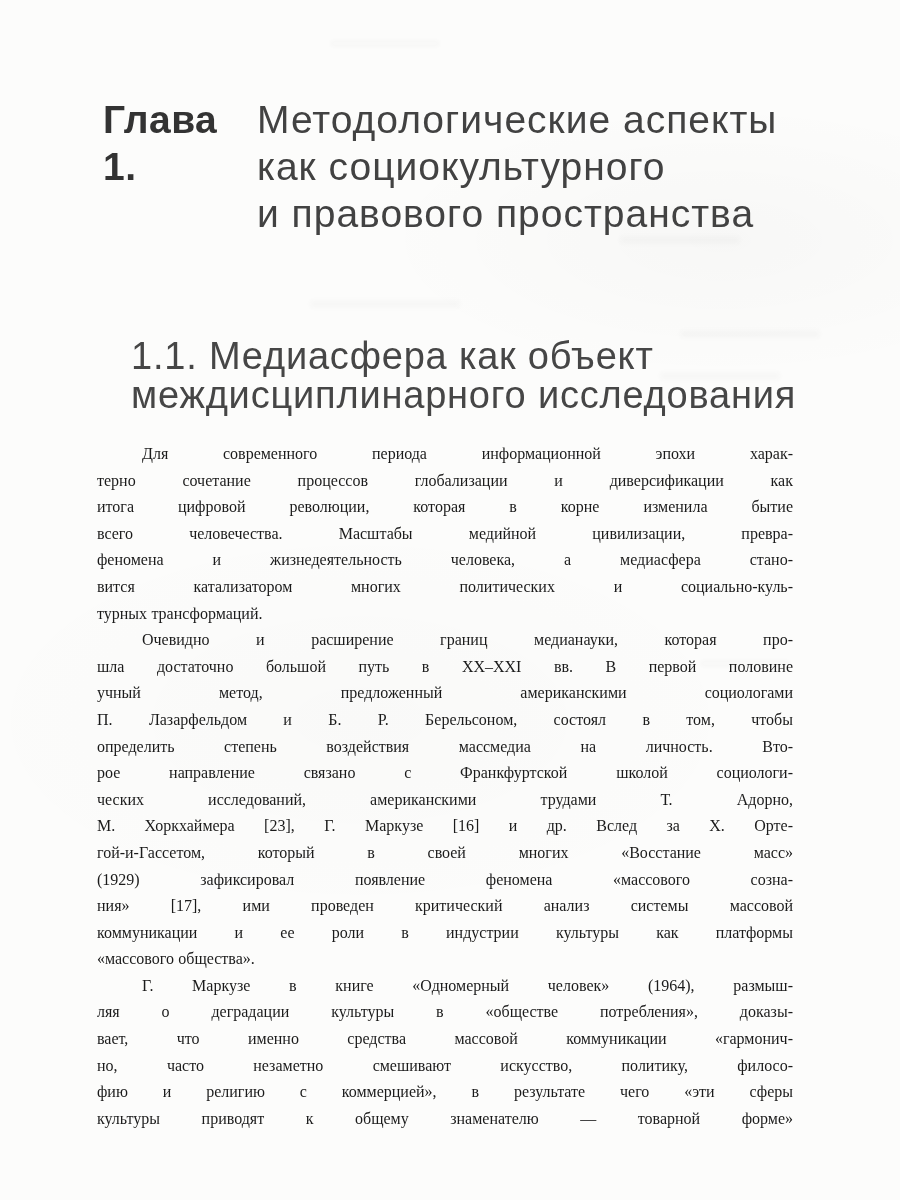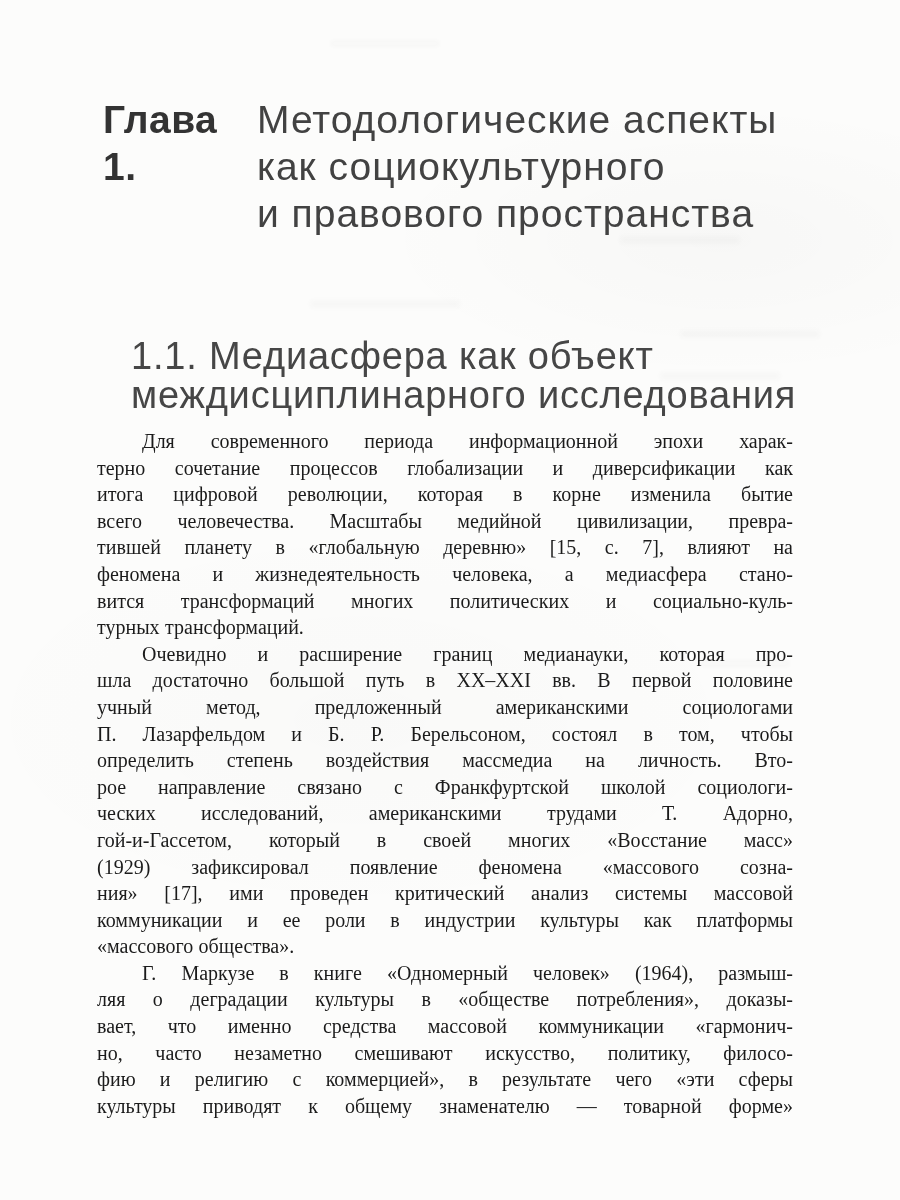--- a/index.html
+++ b/index.html
@@ -80,23 +80,23 @@
     font-weight: 400;
     letter-spacing: 0.8px;
     color: #464646;
     white-space: nowrap;
   }
 
   
   .bodytext {
     position: absolute;
     left: 97px;
-    top: 428px;
+    top: 441px;
     width: 696px;
-    font-size: 20px;
+    font-size: 16px;
     line-height: 26.6px;
     color: #1b1b1b;
   }
   .para { }
   .line {
     text-align: justify;
     text-align-last: justify;
     white-space: normal;
     word-spacing: 0.02em;
   }
@@ -128,33 +128,33 @@
       <div class="sline">1.1. Медиасфера как объект</div>
       <div class="sline">междисциплинарного исследования</div>
     </div>
 
   <div class="bodytext" id="body-text">
       <div class="para">
         <div class="line indent">Для современного периода информационной эпохи харак-</div>
         <div class="line">терно сочетание процессов глобализации и диверсификации как</div>
         <div class="line">итога цифровой революции, которая в корне изменила бытие</div>
         <div class="line">всего человечества. Масштабы медийной цивилизации, превра-</div>
-        <div class="line">тившей планету в «глобальную деревню» [15, с. 7], влияют на</div>
         <div class="line">феномена и жизнедеятельность человека, а медиасфера стано-</div>
-        <div class="line">вится трансформаций многих политических и социально-куль-</div>
+        <div class="line">вится катализатором многих политических и социально-куль-</div>
         <div class="line lastleft">турных трансформаций.</div>
       </div>
       <div class="para">
         <div class="line indent">Очевидно и расширение границ медианауки, которая про-</div>
         <div class="line">шла достаточно большой путь в XX–XXI вв. В первой половине</div>
         <div class="line">учный метод, предложенный американскими социологами</div>
         <div class="line">П. Лазарфельдом и Б. Р. Берельсоном, состоял в том, чтобы</div>
         <div class="line">определить степень воздействия массмедиа на личность. Вто-</div>
         <div class="line">рое направление связано с Франкфуртской школой социологи-</div>
         <div class="line">ческих исследований, американскими трудами Т. Адорно,</div>
+        <div class="line">М. Хоркхаймера [23], Г. Маркузе [16] и др. Вслед за Х. Орте-</div>
         <div class="line">гой-и-Гассетом, который в своей многих «Восстание масс»</div>
         <div class="line">(1929) зафиксировал появление феномена «массового созна-</div>
         <div class="line">ния» [17], ими проведен критический анализ системы массовой</div>
         <div class="line">коммуникации и ее роли в индустрии культуры как платформы</div>
         <div class="line lastleft">«массового общества».</div>
       </div>
       <div class="para">
         <div class="line indent">Г. Маркузе в книге «Одномерный человек» (1964), размыш-</div>
         <div class="line">ляя о деградации культуры в «обществе потребления», доказы-</div>
         <div class="line">вает, что именно средства массовой коммуникации «гармонич-</div>

